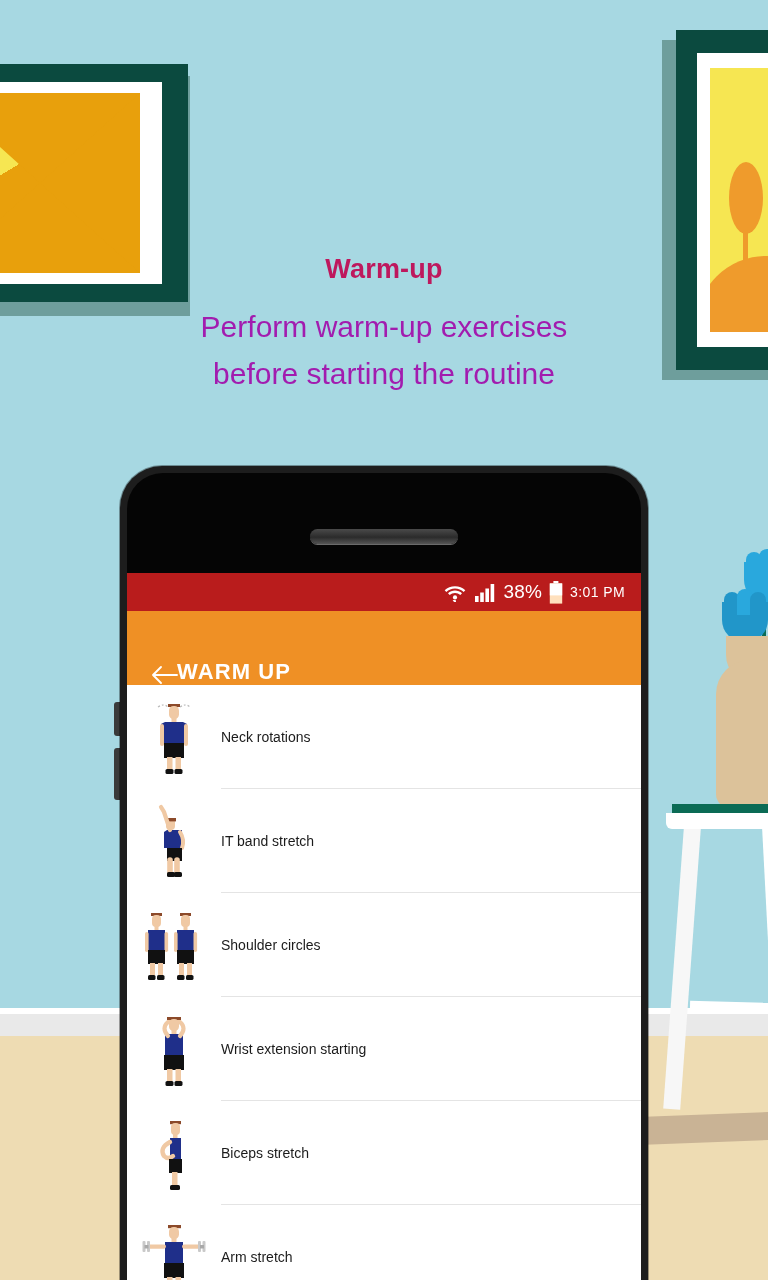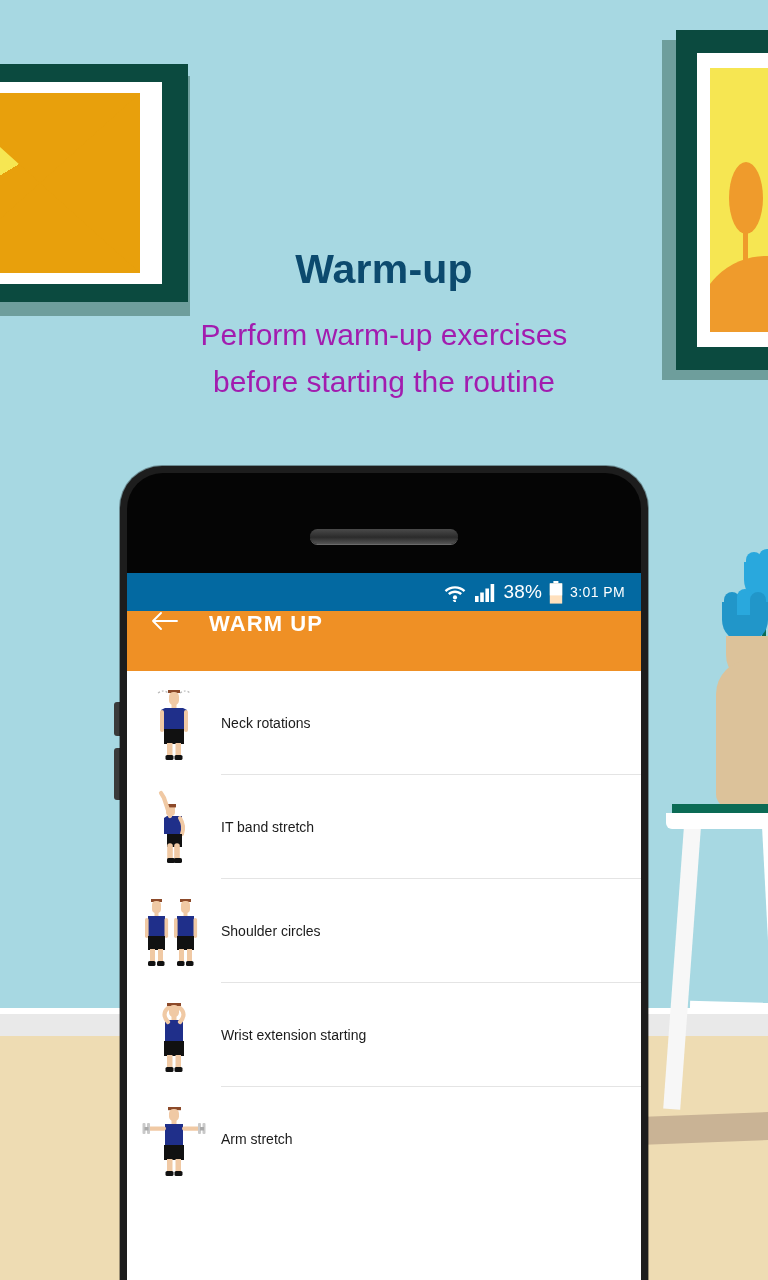--- a/index.html
+++ b/index.html
@@ -72,21 +72,21 @@
   }
   .tulip::before { left:2px; } .tulip::after { right:2px; }
   .tulip-mid { content:""; position:absolute; left:15px; top:-13px; width:16px; height:26px; background:#29a8dd; border-radius:8px 8px 0 0; }
   .tulip-1 { left:722px; top:602px; }
   .tulip-2 { left:744px; top:562px; background:#29a8dd; }
   .tulip-2::before, .tulip-2::after { background:#29a8dd; }
   .leaf-1 { position:absolute; left:736px; top:636px; width:26px; height:14px; background:#0b6b55; border-radius:0 14px 0 14px; }
 
   
   .headline-wrap { position:absolute; left:0; top:246px; width:768px; text-align:center; z-index:5; }
-  .headline { font-size:41px; font-weight:bold; color:#0c4a6e; letter-spacing:0.2px; }
+  .headline { font-size:27px; font-weight:bold; color:#be185d; letter-spacing:0.2px;margin-top:8px; }
   .subhead {
     margin-top:18px; font-size:30px; line-height:1.58; color:#a21caf; font-weight:400;
   }
 
   
   #phone {
     position:absolute; left:120px; top:466px; width:528px; height:830px;
     background:#1d1d1d; border-radius:42px 42px 0 0; z-index:10;
     box-shadow:0 0 0 1px rgba(0,0,0,.35);
   }
@@ -104,30 +104,30 @@
   .btn-vol-b { position:absolute; left:114px; top:748px; width:8px; height:52px; background:#3a3a3a; border-radius:3px 0 0 3px; z-index:9; }
 
   
   .screen {
     position:absolute; left:7px; top:107px; width:514px; height:723px;
     background:#ffffff; overflow:hidden;
   }
 
   
   .statusbar {
-    height:38px; background:#0369a1; display:flex; align-items:center;
+    height:38px; background:#b91c1c; display:flex; align-items:center;
     justify-content:flex-end; padding-right:16px; gap:7px; color:#fff;
   }
   .sb-text { font-size:19px; color:#ffffff; letter-spacing:.2px; }
   .sb-time { font-size:14px; color:#ffffff; letter-spacing:.4px; }
   .wifi-ico, .sig-ico, .bat-ico { display:block; }
 
   
   .appbar {
-    height:60px; background:#ef9025; display:flex; align-items:flex-start; padding-left:24px; gap:32px;
+    height:74px; background:#ef9025; display:flex; align-items:flex-end; padding-left:24px; 
   }
   .back-arrow { width:26px; height:20px; }
   .appbar-title { font-size:22px; font-weight:bold; color:#ffffff; letter-spacing:1.1px; }
 
   
   .list { background:#fff; }
   .row { display:flex; align-items:center; height:104px; position:relative; }
   .row-fig { width:94px; display:flex; justify-content:center; align-items:center; flex:0 0 94px; }
   .row-label { font-size:14px; color:#1b1b1b; }
   .divider { position:absolute; left:94px; right:0; bottom:0; height:1px; background:#e4e4e4; }
@@ -334,20 +334,38 @@
               <rect x="29.5" y="61" width="5.5" height="13" fill="#f0c9a4"></rect>
               <rect x="19.5" y="73" width="8" height="5" rx="1.6" fill="#111"></rect>
               <rect x="28.5" y="73" width="8" height="5" rx="1.6" fill="#111"></rect>
             </g>
           </svg>
         </div>
         <div class="row-label">Wrist extension starting</div>
         <div class="divider"></div>
       </div>
 
+      <div class="row">
+        <div class="row-fig">
+          <svg width="56" height="82" viewBox="0 0 56 82">
+            <g>
+              <path d="M24 9h11v3.2H24z" fill="#8c4a2a"></path>
+              <rect x="25" y="11" width="9" height="12" rx="4" fill="#f0c9a4"></rect>
+              <rect x="27" y="22" width="4.5" height="4" fill="#f0c9a4"></rect>
+              <path d="M24 26h11v22H24z" fill="#1f2f8a"></path>
+              <path d="M24 30 Q13 36 18 44 Q22 48 27 44" stroke="#f0c9a4" stroke-width="4.4" fill="none" stroke-linecap="round"></path>
+              <rect x="23" y="47" width="13" height="14" fill="#111"></rect>
+              <rect x="26" y="60" width="5.5" height="14" fill="#f0c9a4"></rect>
+              <rect x="24" y="73" width="10" height="5" rx="1.6" fill="#111"></rect>
+            </g>
+          </svg>
+        </div>
+        <div class="row-label">Biceps stretch</div>
+        <div class="divider"></div>
+      </div>
 
       <div class="row">
         <div class="row-fig">
           <svg width="74" height="82" viewBox="0 0 74 82">
             <g>
               <path d="M31 9h13v3.2H31z" fill="#8c4a2a"></path>
               <rect x="32" y="11" width="10" height="12" rx="4.5" fill="#f0c9a4"></rect>
               <rect x="34.5" y="22" width="5" height="4" fill="#f0c9a4"></rect>
               <path d="M28 26h18v22H28z" fill="#1f2f8a"></path>
               <rect x="10" y="28.5" width="19" height="4.2" rx="2.1" fill="#f0c9a4"></rect>

